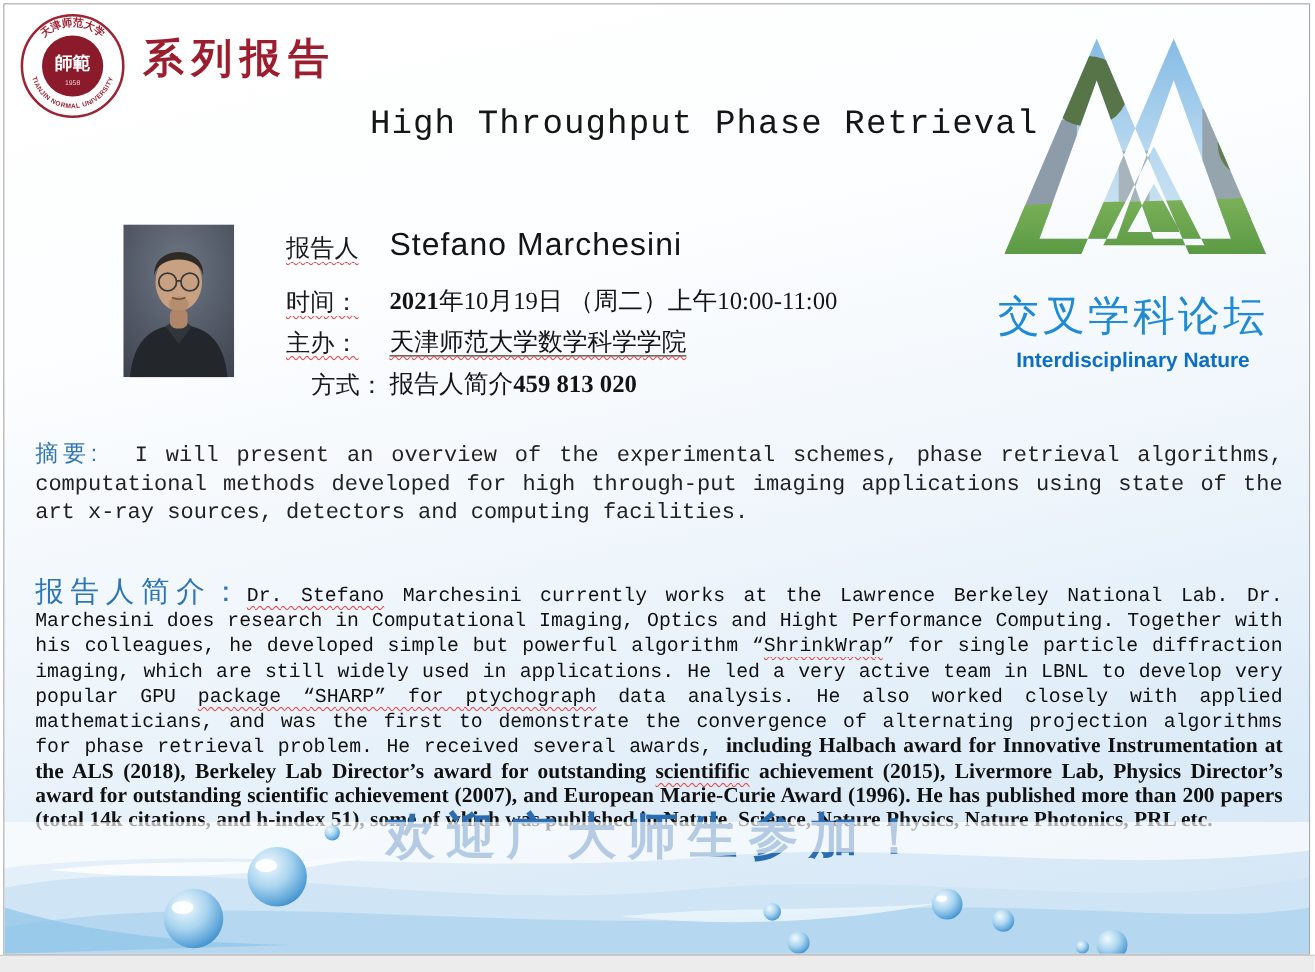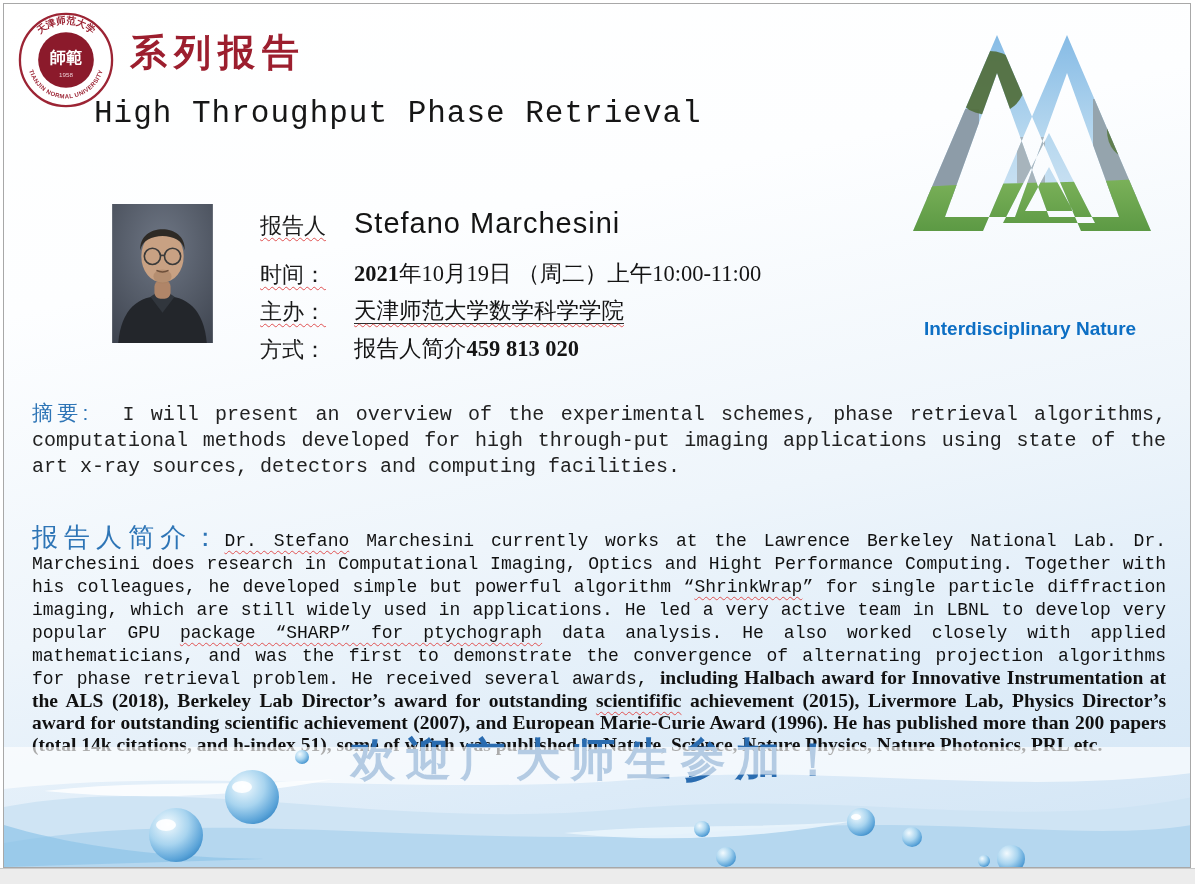--- a/index.html
+++ b/index.html
@@ -8,21 +8,21 @@
   .slide { position:absolute; left:3px; top:3px; width:1188px; height:865px;
            border:1px solid #a8a8a8;
            background:linear-gradient(168deg,#ffffff 0%,#fdfeff 28%,#eef5fb 58%,#dcebf8 82%,#d2e5f5 100%);
            overflow:hidden; }
   .bottom-strip { position:absolute; left:0; top:868px; width:1195px; height:16px;
                   background:#ececec; border-top:1px solid #c9c9c9; }
   
   .seal { position:absolute; left:14px; top:8px; width:96px; height:96px; }
   .series { position:absolute; left:126px; top:24px; font-size:37px; font-weight:800;
             color:#9C1E2E; letter-spacing:7px; }
-  .title { position:absolute; left:90px; top:92px; width:850px; text-align:left;
+  .title { position:absolute; left:90px; top:92px; width:850px; text-align:right;
            font-family:"Liberation Mono", monospace; font-weight:400; font-size:31px;
            color:#161616; letter-spacing:1px; white-space:nowrap; }
   
   .tri-logo { position:absolute; left:893px; top:16px; width:270px; height:234px; }
   .forum-cn { position:absolute; left:878px; top:258px; width:296px; text-align:center;
               font-size:38px; color:#1f8ad6; letter-spacing:3px; }
   .forum-en { position:absolute; left:878px; top:314px; width:296px; text-align:center;
               font-size:19px; font-weight:700; color:#0d6fc4; }
   
   .photo { position:absolute; left:108px; top:200px; width:101px; height:139px; }
@@ -95,20 +95,21 @@
       <rect x="0" y="0" width="270" height="232" fill="url(#skyG)"></rect>
       <rect x="20" y="88" width="62" height="90" fill="#8d9ca8"></rect>
       <rect x="196" y="78" width="54" height="100" fill="#95a4ad"></rect>
       <rect x="120" y="116" width="28" height="46" fill="#a7b4bc"></rect>
       <ellipse cx="92" cy="62" rx="36" ry="32" fill="#53703f" opacity="0.95"></ellipse>
       <ellipse cx="234" cy="110" rx="24" ry="28" fill="#5a7a44" opacity="0.9"></ellipse>
       <path d="M0,168 C80,160 180,164 270,156 L270,232 L0,232 Z" fill="url(#grassG)"></path>
     </g>
   </svg>
 
+  <div class="forum-cn">交叉学科论坛</div>
   <div class="forum-en">Interdisciplinary Nature</div>
 
   <svg class="photo" viewBox="0 0 100 138">
     <defs>
       <radialGradient id="bgP" cx="0.5" cy="0.3" r="0.9">
         <stop offset="0" stop-color="#6e7684"></stop>
           <stop offset="1" stop-color="#3b414c"></stop>
       </radialGradient>
     </defs>
     <rect width="100" height="138" fill="url(#bgP)"></rect>
@@ -126,21 +127,21 @@
 
   <div class="lbl squiggle" style="top:207px;">报告人</div>
   <div class="spk-name">Stefano Marchesini</div>
 
   <div class="lbl squiggle" style="top:256px;">时间：</div>
   <div class="val" style="top:254px;"><span class="bold">2021</span><span>年10月19日 （周二）上午10:00-11:00</span></div>
 
   <div class="lbl squiggle" style="top:293px;">主办：</div>
   <div class="val" style="top:291px;"><span class="host-underline">天津师范大学数学科学学院</span></div>
 
-  <div class="lbl" style="top:331px;">方式：</div>
+  <div class="lbl" style="top:331px;margin-left:23px;">方式：</div>
   <div class="val" style="top:329px;"><span>报告人简介</span><span class="bold">459 813 020</span></div>
 
   <p class="abstract"><span class="blue-label">摘要:</span><span class="gap"></span><span>I will present an overview of the experimental schemes, phase retrieval algorithms, computational methods developed for high through-put imaging applications using state of the art x-ray sources, detectors and computing facilities.</span></p>
 
   <p class="bio"><span class="blue-label">报告人简介：</span><span class="seg-mono squiggle">Dr. Stefano</span><span class="seg-mono"> Marchesini currently works at the Lawrence Berkeley National Lab. Dr. Marchesini does research in Computational Imaging, Optics and Hight Performance Computing. Together with his colleagues, he developed simple but powerful algorithm “</span><span class="seg-mono squiggle">ShrinkWrap</span><span class="seg-mono">” for single particle diffraction imaging, which are still widely used in applications. He led a very active team in LBNL to develop very popular GPU </span><span class="seg-mono squiggle">package “SHARP” for ptychograph</span><span class="seg-mono"> data analysis. He also worked closely with applied mathematicians, and was the first to demonstrate the convergence of alternating projection algorithms for phase retrieval problem. He received several awards, </span><span class="seg-serif">including Halbach award for Innovative Instrumentation at the ALS (2018), Berkeley Lab Director’s award for outstanding </span><span class="seg-serif squiggle">scientifific</span><span class="seg-serif"> achievement (2015), Livermore Lab, Physics Director’s award for outstanding scientific achievement (2007), and European Marie-Curie Award (1996). He has published more than 200 papers (total 14k citations, and h-index 51),  some of which was published in Nature, Science, Nature Physics, Nature Photonics, PRL etc.</span></p>
 
   <div class="welcome">欢迎广大师生参加！</div>
 
   <svg class="water" viewBox="0 0 1188 120" preserveAspectRatio="none">
     <defs>

